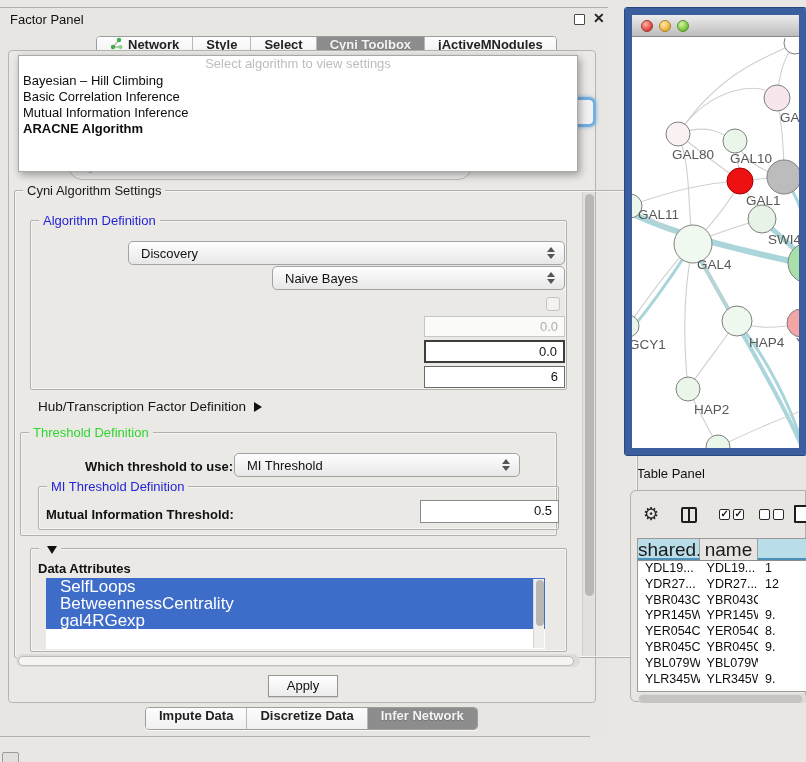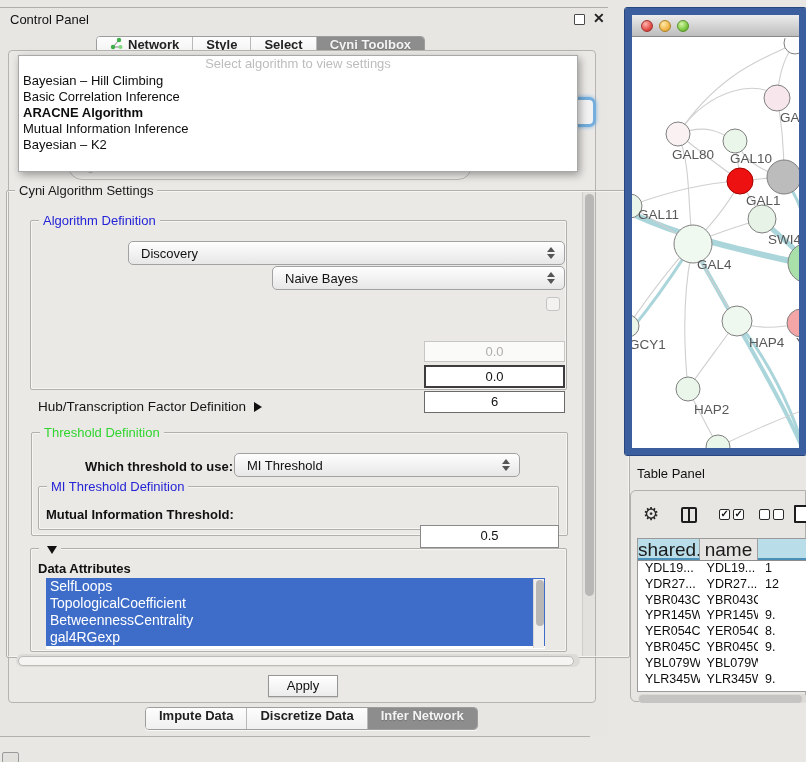--- a/index.html
+++ b/index.html
@@ -41,54 +41,54 @@
   .dd-placeholder { height:17px; text-align:center; color:#bcbcbc; font-size:13px; line-height:16px; }
   .dd-item { font-size:13px; line-height:16px; padding-left:4px; color:#0d0d0d; }
   .dd-item.bold { font-weight:bold; }
 
   
   .group { border:1px solid #b2b0ad; border-radius:2px; box-shadow:inset 0 0 0 1px rgba(255,255,255,.55); z-index:2; }
   .legend { position:absolute; top:-8px; left:8px; background:#ebe9e6; padding:0 4px; font-size:13px; white-space:nowrap; }
   .legend.blue { color:#2424d6; }
   .legend.green { color:#30d530; }
 
-  .settings-group { left:6px; top:190px; width:624px; height:468px;padding-left:29px; }
+  .settings-group { left:14px; top:190px; width:624px; height:468px;padding-left:29px; }
   .algo-group { left:30px; top:220px; width:537px; height:170px; }
-  .threshold-group { left:31px; top:432px; width:537px; height:104px;padding-left:8px; }
+  .threshold-group { left:20px; top:432px; width:537px; height:104px;padding-left:8px; }
   .mi-def-group { left:38px; top:486px; width:521px; height:44px; }
   .sources-group { left:30px; top:548px; width:537px; height:104px; }
 
   .lbl { font-size:13px; font-weight:bold; color:#111; white-space:nowrap; }
   .lbl.dim { color:#9b9998; }
 
   
   .combo { background:linear-gradient(#fefefe,#e7e7e7); border:1px solid #a2a2a2; border-radius:5px; font-size:13px; display:flex; align-items:center; padding-left:12px; color:#111; }
   .stepper { position:absolute; right:9px; top:50%; transform:translateY(-50%); display:flex; flex-direction:column; gap:2px; }
   .stepper i { display:block; width:0; height:0; }
   .stepper .up { border-left:4px solid transparent; border-right:4px solid transparent; border-bottom:5px solid #555; }
   .stepper .dn { border-left:4px solid transparent; border-right:4px solid transparent; border-top:5px solid #555; }
 
   
-  .field { background:#ffffff; font-size:13px; text-align:center; padding:2px 6px 0 6px; color:#111;margin-top:25px; }
+  .field { background:#ffffff; font-size:13px; text-align:right; padding:2px 6px 0 6px; color:#111; }
   .field.disabled { background:#fafaf8; border:1px solid #c8c6c4; color:#b0aeac; }
   .f-kernel { left:424px; top:316px; width:141px; height:21px; }
   .f-dpi { left:424px; top:340px; width:141px; height:23px; border:2px solid #3d3d3d; }
   .f-steps { left:424px; top:366px; width:141px; height:22px; border:1px solid #6a6a6a; }
   .f-mith { left:420px; top:500px; width:139px; height:23px; border:1px solid #8a8a8a; }
 
   .checkbox-disabled { left:546px; top:297px; width:14px; height:14px; border:1px solid #c6c4c2; border-radius:3px; background:#f4f2f0; }
 
   .hub-row { left:38px; top:399px; font-size:13.5px; color:#141414; display:flex; align-items:center; gap:8px; z-index:2; }
   .tri-right { width:0; height:0; border-left:8px solid #111; border-top:5.5px solid transparent; border-bottom:5.5px solid transparent; display:inline-block; }
   .tri-down { width:0; height:0; border-top:8px solid #111; border-left:5.5px solid transparent; border-right:5.5px solid transparent; display:inline-block; vertical-align:middle; margin-left:4px; }
 
   
   .attr-lbl { left:38px; top:561px; z-index:2; }
   .attr-list { left:46px; top:578px; width:499px; height:71px; background:#ffffff; overflow:hidden; z-index:2; }
-  .attr-item { background:#3e6dc9; color:#ffffff; font-size:14px; line-height:17px; padding-left:4px; }
+  .attr-item { background:#3e6dc9; color:#ffffff; font-size:17px; line-height:17px; padding-left:14px; }
   .attr-scroll { position:absolute; right:1px; top:1px; width:11px; height:69px; background:#f0eeec; border-left:1px solid #d8d6d4; }
   .attr-thumb { position:absolute; left:1.5px; top:1px; width:8px; height:46px; background:#b9b7b5; border-radius:4px; }
 
   
   .v-scroll { left:582px; top:192px; width:13px; height:464px; background:#e3e1de; border-left:1px solid #cfcdca; z-index:2; }
   .v-thumb { position:absolute; left:2px; top:2px; width:9px; height:402px; background:#b9b7b5; border-radius:5px; }
   .h-scroll { left:16px; top:654px; width:564px; height:13px; background:#dddbd8; border-radius:7px; z-index:2; }
   .h-thumb { position:absolute; left:2px; top:1.5px; width:556px; height:10px; background:#f6f4f2; border:1px solid #bdbbb8; border-radius:6px; }
 
   .apply-btn { left:268px; top:675px; width:70px; height:22px; border:1px solid #969696; border-radius:0; background:linear-gradient(#ffffff,#ececec); font-size:13px; text-align:center; line-height:20px; color:#111; z-index:2; box-shadow:0 1px 1px rgba(0,0,0,.1); }
@@ -126,21 +126,21 @@
   .tbody { overflow:hidden; height:122px; }
   .tr { display:flex; height:15.8px; }
   .td { font-size:12.5px; color:#0d0d0d; padding-left:7px; white-space:nowrap; overflow:hidden; }
   .tw-hscroll { position:absolute; left:7px; top:203px; width:169px; height:9px; background:#dddbd8; border-radius:5px; }
   .tw-hthumb { position:absolute; left:1px; top:0.5px; width:163px; height:8px; background:#c6c4c2; border-radius:4px; }
 </style>
 </head>
 <body>
 
 <div class="abs control-panel"></div>
-<div class="abs cp-title">Control Panel</div>
+<div class="abs cp-title">Factor Panel</div>
 <div class="abs float-icon"></div>
 <div class="abs close-icon"></div>
 
 <div class="abs segbar top-tabs" id="top-tabs">
     <div class="seg">
       <svg class="net-ico" viewBox="0 0 13 13">
         <line x1="3" y1="10" x2="9" y2="3" stroke="#888" stroke-width="1"></line>
         <line x1="3" y1="10" x2="10" y2="10" stroke="#888" stroke-width="1"></line>
         <circle cx="3" cy="10" r="2.2" fill="#3fae49"></circle>
         <circle cx="9" cy="3" r="2.2" fill="#3fae49"></circle>
@@ -150,34 +150,36 @@
     </div>
     <div class="seg">
       <span>Style</span>
     </div>
     <div class="seg">
       <span>Select</span>
     </div>
     <div class="seg sel">
       <span>Cyni Toolbox</span>
     </div>
+    <div class="seg">
+      <span>jActiveMNodules</span>
+    </div>
   </div>
 
 <div class="abs inner-panel"></div>
 
 <div class="abs bg-combo">gal:filtered.sif default node</div>
 <div class="abs focus-combo-frag"></div>
 
 <div class="abs popup" id="popup">
   <div class="dd-placeholder">Select algorithm to view settings</div>
 <div class="dd-item">Bayesian – Hill Climbing</div>
     <div class="dd-item">Basic Correlation Inference</div>
+    <div class="dd-item">Mutual Information Inference</div>
     <div class="dd-item bold">ARACNE Algorithm</div>
-    <div class="dd-item">Mutual Information Inference</div>
-    <div class="dd-item">Bayesian – K2</div>
   </div>
 
 <div class="abs group settings-group">
   <span class="legend">Cyni Algorithm Settings</span>
 </div>
 <div class="abs v-scroll">
     <span class="v-thumb"></span>
   </div>
 
 <div class="abs group algo-group">
@@ -232,21 +234,20 @@
 
 <div class="abs group sources-group">
   <span class="legend"><span class="tri-down"></span></span>
 </div>
 <div class="abs lbl attr-lbl">Data Attributes</div>
 <div class="abs attr-list" id="attr-list">
   <span class="attr-scroll">
       <span class="attr-thumb"></span>
     </span>
 <div class="attr-item">SelfLoops</div>
-    <div class="attr-item">TopologicalCoefficient</div>
     <div class="attr-item">BetweennessCentrality</div>
     <div class="attr-item">gal4RGexp</div>
   </div>
 <div class="abs h-scroll">
     <span class="h-thumb"></span>
   </div>
 
 <button class="abs apply-btn">Apply</button>
 
 <div class="abs segbar bottom-tabs" id="bottom-tabs">

